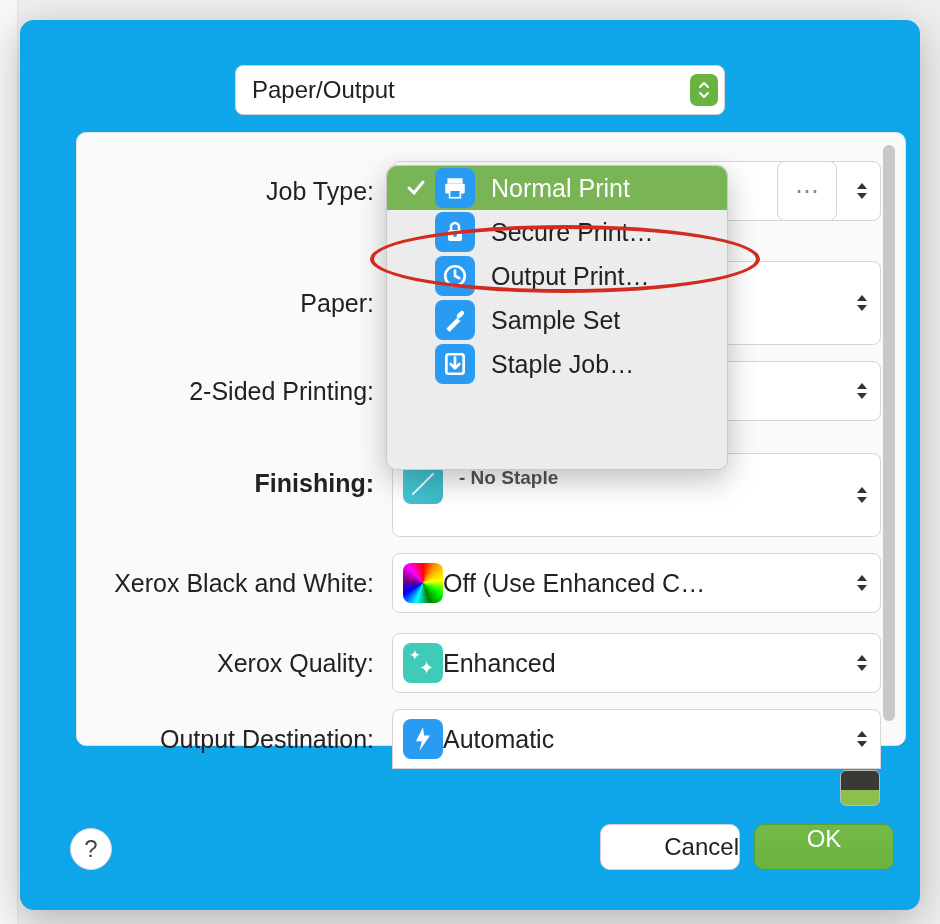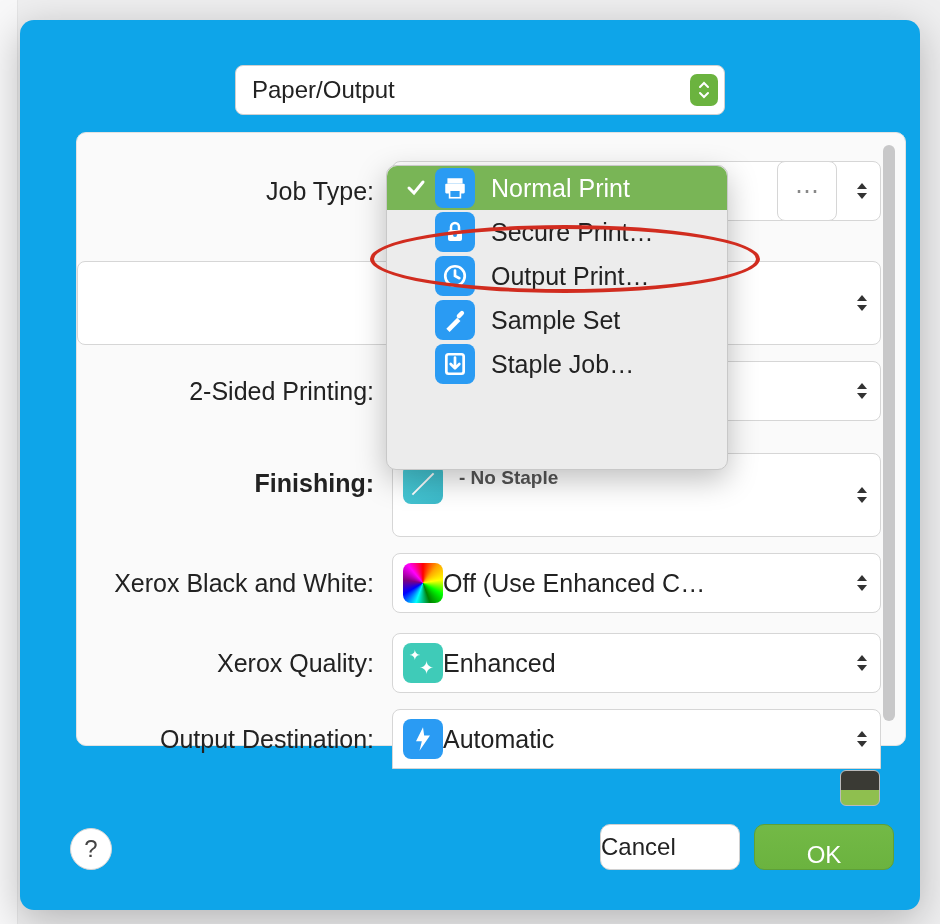--- a/index.html
+++ b/index.html
@@ -95,26 +95,26 @@
 .ic-auto { width:40px;height:40px;border-radius:8px;background:#2a9bf3; display:flex;align-items:center;justify-content:center;color:#fff; }
 
 
 .help-btn {
   position:absolute; left:50px; bottom:40px; width:42px; height:42px; border-radius:50%;
   background:#fff; border:1px solid #d6d6d6; display:flex; align-items:center; justify-content:center;
   font-size:24px; color:#444;
 }
 .cancel-btn {
   position:absolute; right:180px; bottom:40px; width:140px; height:46px; border-radius:10px;
-  background:#fff; border:1px solid #d0d0d0; display:flex; align-items:center; justify-content:flex-start;
+  background:#fff; border:1px solid #d0d0d0; display:flex; align-items:center; justify-content:flex-end;
   font-size:24px; color:#222;
 }
 .ok-btn {
   position:absolute; right:26px; bottom:40px; width:140px; height:46px; border-radius:10px;
-  background:linear-gradient(#73b946,#6bb33f); border:1px solid #5ea037; display:flex; align-items:flex-end; justify-content:center;
+  background:linear-gradient(#73b946,#6bb33f); border:1px solid #5ea037; display:flex; align-items:flex-start; justify-content:center;
   font-size:24px; color:#fff;
 }
 .swatch {
   position:absolute; right:40px; bottom:104px; width:40px; height:36px; border-radius:6px;
   background:linear-gradient(#3a3a34 56%, #8fbf4f 56%); border:1px solid #bbb;
 }
 </style>
 </head>
 <body>
 
@@ -139,20 +139,21 @@
       <div class="row-select">
         <span class="select-stepper"></span>
       </div>
     </div>
 
     <div class="extra-btn">
       <span>⋯</span>
     </div>
 
     <div class="row row-paper">
+      <div class="row-label">Paper:</div>
       <div class="row-select" style="height:84px">
         <span class="select-stepper"></span>
       </div>
     </div>
 
     <div class="row row-2sided">
       <div class="row-label">2-Sided Printing:</div>
       <div class="row-select">
         <span class="select-stepper"></span>
       </div>

